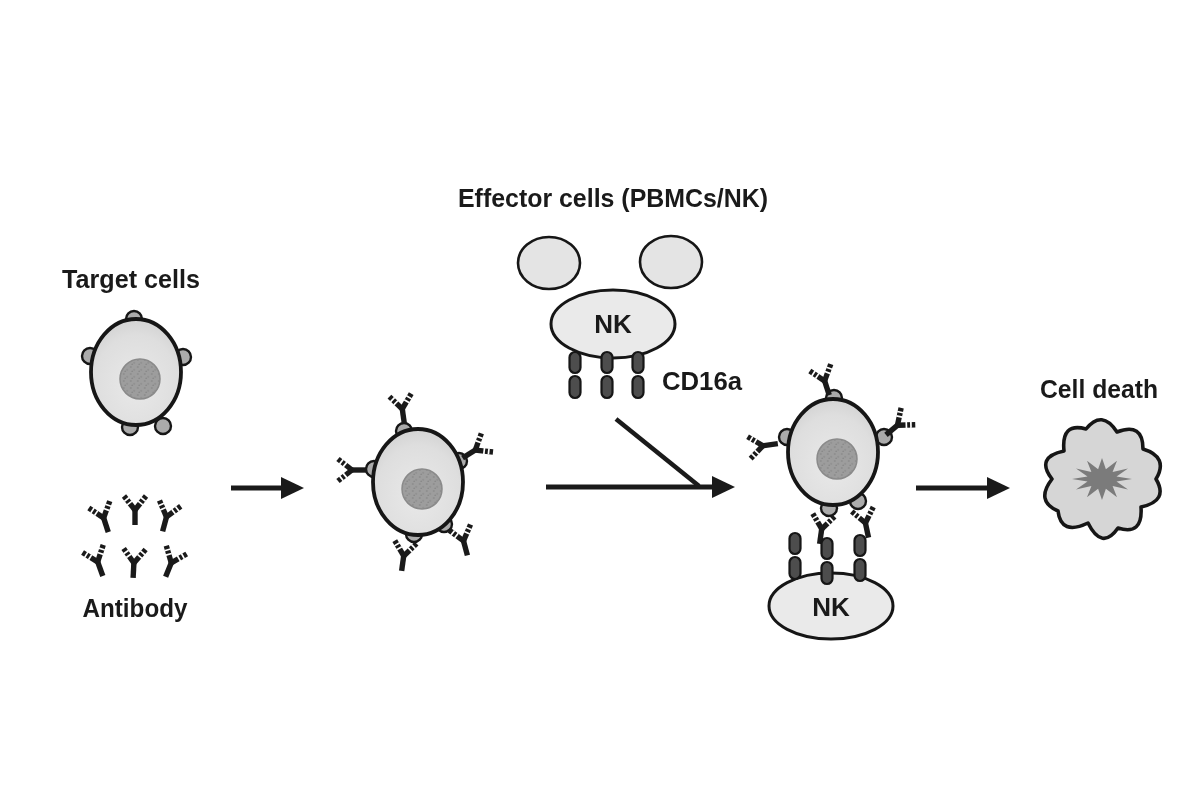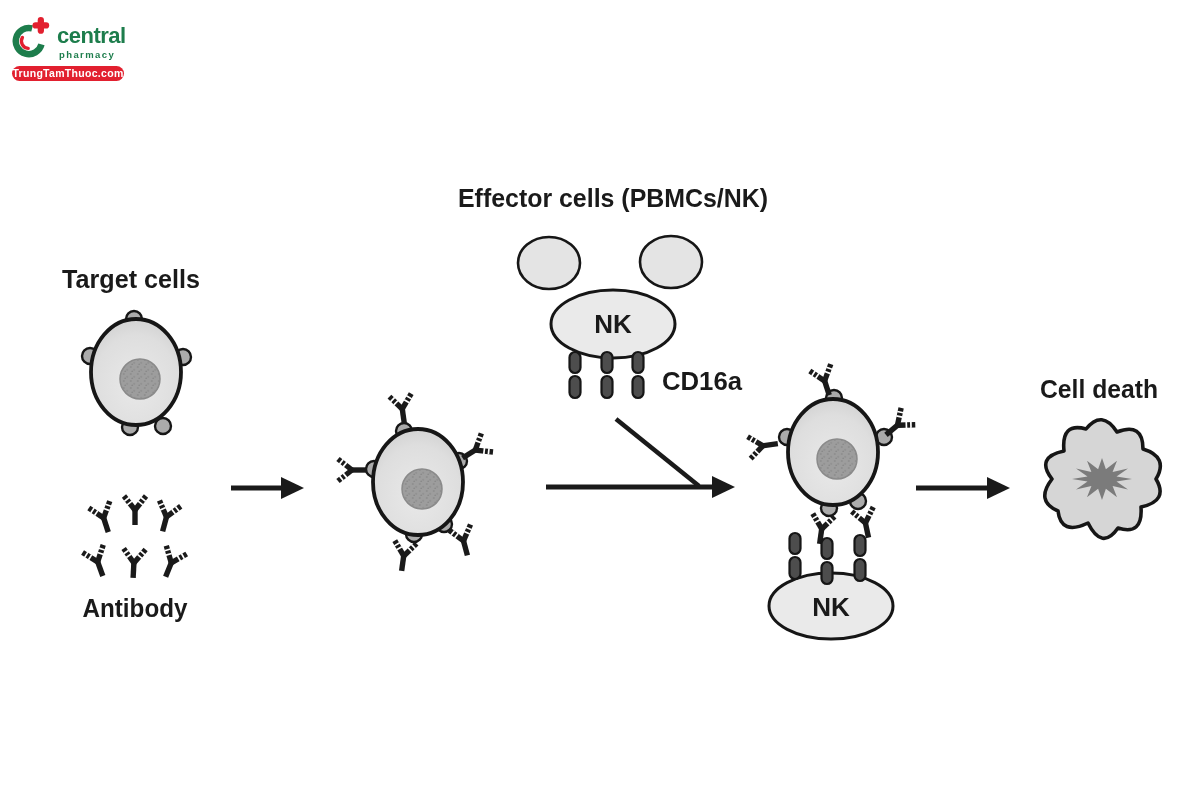--- a/index.html
+++ b/index.html
@@ -24,37 +24,20 @@
 
   
   .fig-label { font-family:"Liberation Sans", sans-serif; font-weight:bold; fill:#1a1a1a; }
   .nk-text   { font-family:"Liberation Sans", sans-serif; font-weight:bold; fill:#1a1a1a; }
 </style>
 </head>
 <body>
 
 <div class="page">
 
-  <div class="logo">
-    <div class="logo-row">
-      <svg class="logo-mark" viewBox="0 0 40 44">
-        <path d="M28.1,27.2 A12.5,12.5 0 1 1 19.2,11.9" fill="none" stroke="#1d7d4c" stroke-width="6.2" stroke-linecap="butt"></path>
-        <path d="M15.4,31 A7,7 0 0 1 9.9,20.5" fill="none" stroke="#e2202f" stroke-width="3.2" stroke-linecap="round"></path>
-        <g>
-          <rect x="24.5" y="1" width="6" height="16" rx="3" fill="#e2202f"></rect>
-          <rect x="19.5" y="6" width="16" height="6" rx="3" fill="#e2202f"></rect>
-        </g>
-      </svg>
-      <div class="logo-text">
-        <div class="brand">central</div>
-        <div class="tagline">pharmacy</div>
-      </div>
-    </div>
-    <div class="badge">TrungTamThuoc.com</div>
-  </div>
 
   <svg class="diagram-svg" viewBox="0 0 1200 800">
     <defs>
       <radialGradient id="cellGrad" cx="0.5" cy="0.62" r="0.85">
         <stop offset="0" stop-color="#e9e9e9"></stop>
         <stop offset="0.55" stop-color="#dedede"></stop>
         <stop offset="0.8" stop-color="#cfcfcf"></stop>
         <stop offset="1" stop-color="#ababab"></stop>
       </radialGradient>
       <pattern id="stipple" width="7" height="7" patternUnits="userSpaceOnUse">

